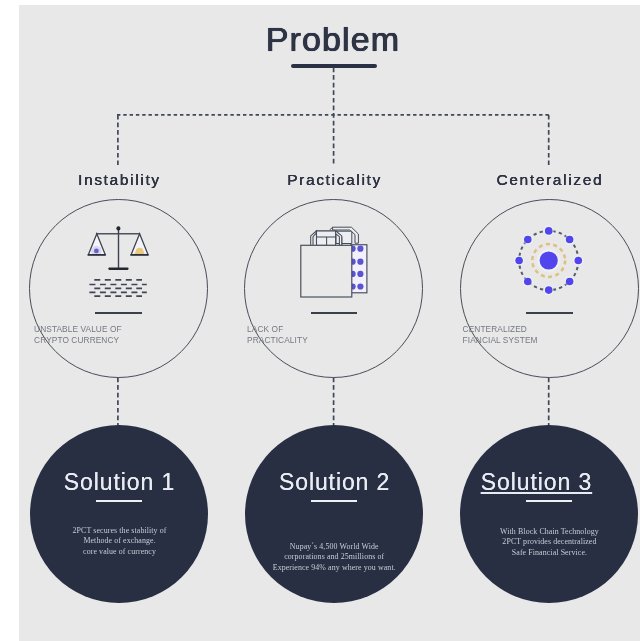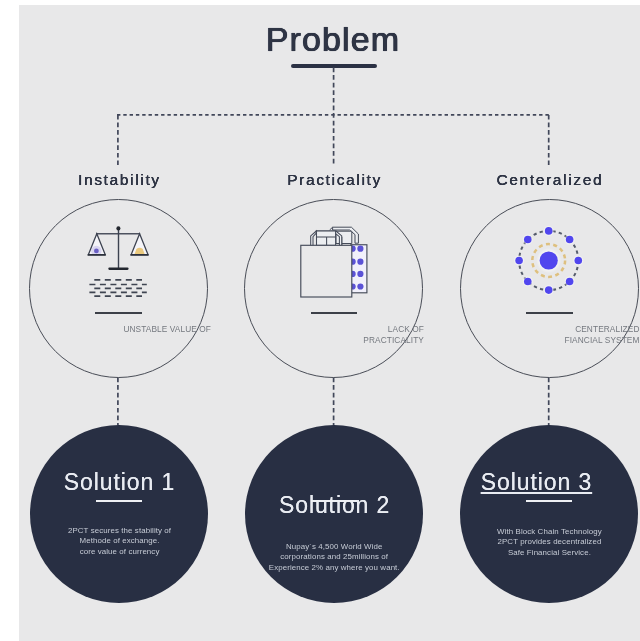--- a/index.html
+++ b/index.html
@@ -6,28 +6,28 @@
   body{width:640px;height:641px;background:#ffffff;font-family:"Liberation Sans",sans-serif;overflow:hidden;-webkit-font-smoothing:antialiased;}
   #stage{position:absolute;left:0;top:0;width:640px;height:641px;background:#fff;}
   #panel{position:absolute;left:19px;top:5px;width:621px;height:636px;background:#e8e8e9;}
   #content{position:absolute;left:0;top:0;width:640px;height:504px;}
   #title{position:absolute;left:13px;top:20px;width:640px;text-align:center;font-size:34px;color:#2e3444;letter-spacing:1.1px;text-shadow:0 0 0.8px #2e3444,0.45px 0 0.6px #2e3444,-0.45px 0 0.6px #2e3444;}
   #titlebar{position:absolute;left:291px;top:63.5px;width:85.5px;height:4.2px;background:#2b3144;border-radius:2.1px;}
   
   .col-head{position:absolute;top:171px;width:220px;text-align:center;font-size:15.4px;color:#2e3444;letter-spacing:1.7px;text-indent:1.7px;text-shadow:0 0 0.35px #2e3444,0.25px 0 0.3px #2e3444;}
   
   .circle{position:absolute;width:179px;height:179px;border-radius:50%;border:1.15px solid #494d57;box-sizing:border-box;}
-  .cap{position:absolute;width:177px;text-align:right;font-size:8.3px;color:#74787f;letter-spacing:0.1px;text-indent:0.1px;line-height:10.9px;}
+  .cap{position:absolute;width:177px;text-align:left;font-size:8.3px;color:#74787f;letter-spacing:0.1px;text-indent:0.1px;line-height:10.9px;}
   .icon-wrap{position:absolute;}
   .divider{position:absolute;width:46.8px;height:1.75px;background:#3c4048;}
   
   .dcircle{position:absolute;width:178px;height:178px;border-radius:50%;background:#282f43;}
   .sol-title{position:absolute;width:178px;text-align:center;font-size:23px;color:#e9ecf2;letter-spacing:0.9px;text-indent:0.9px;text-shadow:0 0 0.3px #e9ecf2;}
   .sol-div{position:absolute;width:46px;height:1.8px;background:#eef0f4;}
-  .sol-body{position:absolute;width:200px;text-align:center;font-size:7.9px;color:#c7ccd6;letter-spacing:0.1px;text-indent:0.1px;line-height:10.25px;}
+  .sol-body{position:absolute;width:200px;text-align:center;font-size:7.9px;color:#c7ccd6;letter-spacing:0.1px;text-indent:0.1px;line-height:10.25px;font-family:Liberation Serif, serif;}
 
 </style>
 </head>
 <body>
 
 <div id="stage">
   <div id="panel"></div>
   <div id="content">
     <div id="title">Problem</div>
     <div id="titlebar"></div>
@@ -151,51 +151,52 @@
         <circle cx="36.70" cy="36.50" r="9.1" fill="#5146ee"></circle>
       </svg>
     </div>
 
     <div class="divider" style="left:95.4px;top:312.4px;"></div>
     <div class="divider" style="left:310.6px;top:312.4px;"></div>
     <div class="divider" style="left:525.9px;top:312.4px;"></div>
 
     <div class="cap" style="left:34px;top:323.6px;">
       <div>UNSTABLE VALUE OF</div>
+      <div>CRYPTO CURRENCY</div>
     </div>
     <div class="cap" style="left:247.0px;top:323.6px;">
       <div>LACK OF</div>
       <div>PRACTICALITY</div>
     </div>
     <div class="cap" style="left:462.5px;top:323.6px;">
       <div>CENTERALIZED</div>
       <div>FIANCIAL SYSTEM</div>
     </div>
 
     <div class="dcircle" style="left:30px;top:425px;"></div>
     <div class="dcircle" style="left:245.2px;top:425px;"></div>
     <div class="dcircle" style="left:460.4px;top:425px;"></div>
 
     <div class="sol-title" style="left:30px;top:468.6px;">Solution 1</div>
-    <div class="sol-title" style="left:245.2px;top:468.6px;margin-top:23px;">Solution 2</div>
+    <div class="sol-title" style="left:245.2px;top:468.6px;">Solution 2</div>
     <div class="sol-title" style="left:447px;top:468.6px;text-decoration:underline;">Solution 3</div>
 
     <div class="sol-div" style="left:95.8px;top:500.4px;"></div>
     <div class="sol-div" style="left:311.0px;top:500.4px;"></div>
     <div class="sol-div" style="left:526.3px;top:500.4px;"></div>
 
     <div class="sol-body" style="left:19.5px;top:526.2px;">
       <div>2PCT secures the stability of</div>
       <div>Methode of exchange.</div>
       <div>core value of currency</div>
     </div>
     <div class="sol-body" style="left:234.2px;top:526.2px;margin-top:16px;">
       <div>Nupay´s 4,500 World Wide</div>
       <div>corporations and 25millions of</div>
-      <div>Experience 2% any where you want.</div>
+      <div>Experience 94% any where you want.</div>
     </div>
     <div class="sol-body" style="left:449.4px;top:527.0px;">
       <div>With Block Chain Technology</div>
       <div>2PCT provides decentralized</div>
       <div>Safe Financial Service.</div>
     </div>
 
   </div>
 </div>
 

